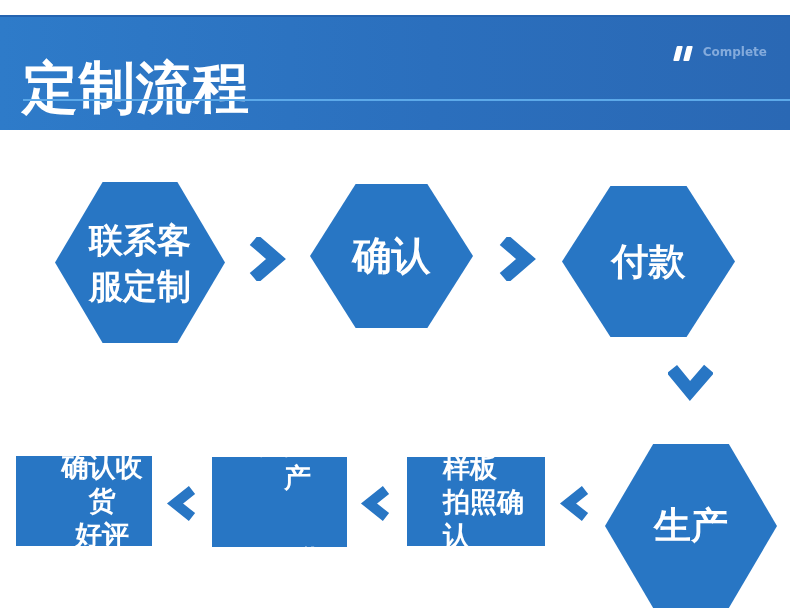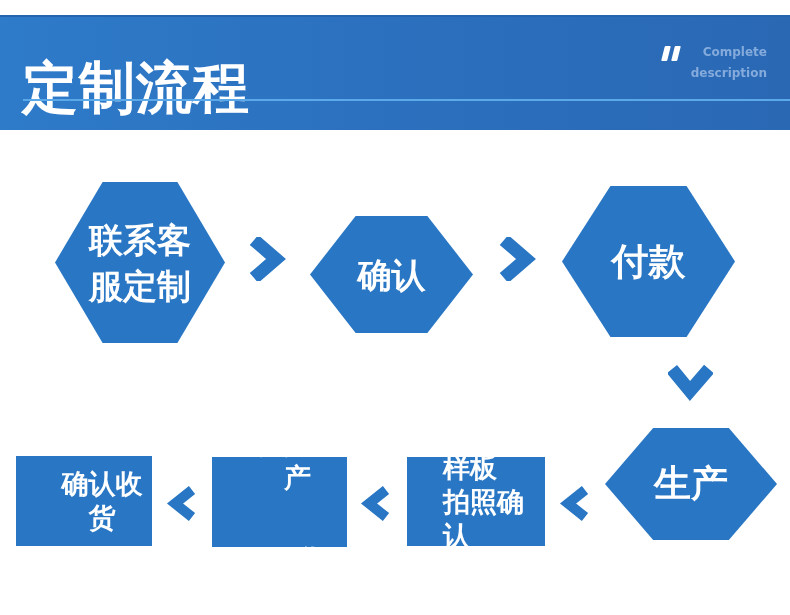--- a/index.html
+++ b/index.html
@@ -22,23 +22,23 @@
   .quote{display:flex;gap:4px;margin:4px 12px 0 0;}
   .quote i{display:block;width:6px;height:15px;background:#ffffff;transform:skewX(-14deg);border-radius:1px;}
   .tagline-text{text-align:right;font-size:12px;font-weight:bold;line-height:21px;color:#84abdc;}
   
   .hex{
     position:absolute;background:#2876c4;color:#fff;font-weight:bold;text-align:right;
     clip-path:polygon(28% 0,72% 0,100% 50%,72% 100%,28% 100%,0 50%);
     display:flex;flex-direction:column;align-items:center;justify-content:center;
   }
   .hex1{left:55px;top:182px;width:170px;height:161px;font-size:34px;line-height:46px;}
-  .hex2{left:310px;top:184px;width:163px;height:117px;font-size:34px;line-height:46px;margin-top:32px;}
+  .hex2{left:310px;top:184px;width:163px;height:144px;font-size:39px;line-height:46px;}
   .hex3{left:562px;top:186px;width:173px;height:151px;font-size:37px;line-height:40px;}
-  .hex4{left:605px;top:428px;width:172px;height:112px;font-size:37px;line-height:40px;}
+  .hex4{left:605px;top:444px;width:172px;height:164px;font-size:37px;line-height:40px;}
   .rect{
     position:absolute;background:#2876c4;color:#fff;font-weight:bold;
     display:flex;flex-direction:column;justify-content:center;
     font-size:27px;line-height:34px;box-sizing:border-box;padding-left:36px;
   }
   .rect-sample{left:407px;top:457px;width:138px;height:89px;text-align:left;}
   .rect-ship{left:212px;top:457px;width:135px;height:90px;text-align:center;gap:48px;}
   .rect-receive{left:16px;top:456px;width:136px;height:90px;text-align:center;}
   .arrow{position:absolute;}
   .arrow svg{display:block;}
@@ -56,21 +56,20 @@
 
   <header class="banner">
     <h1 class="title">定制流程</h1>
     <div class="tagline">
       <span class="quote">
           <i></i>
           <i></i>
         </span>
       <div class="tagline-text">
         <div>Complete</div>
-        <div>description</div>
       </div>
     </div>
     <div class="divider"></div>
   </header>
 
   <main>
 
     <div class="hex hex1">
       <div>联系客</div>
       <div>服定制</div>
@@ -129,16 +128,17 @@
     </div>
 
     <span class="arrow arrow-l3">
       <svg width="30" height="35" viewBox="0 0 30 35" aria-hidden="true">
         <path d="M26 4 L9 17.5 L26 31" fill="none" stroke="#2876c4" stroke-width="10"></path>
       </svg>
     </span>
 
     <div class="rect rect-receive">
       <div>确认收货</div>
+      <div>好评</div>
     </div>
 
   </main>
 </div>
 
 </body></html>

